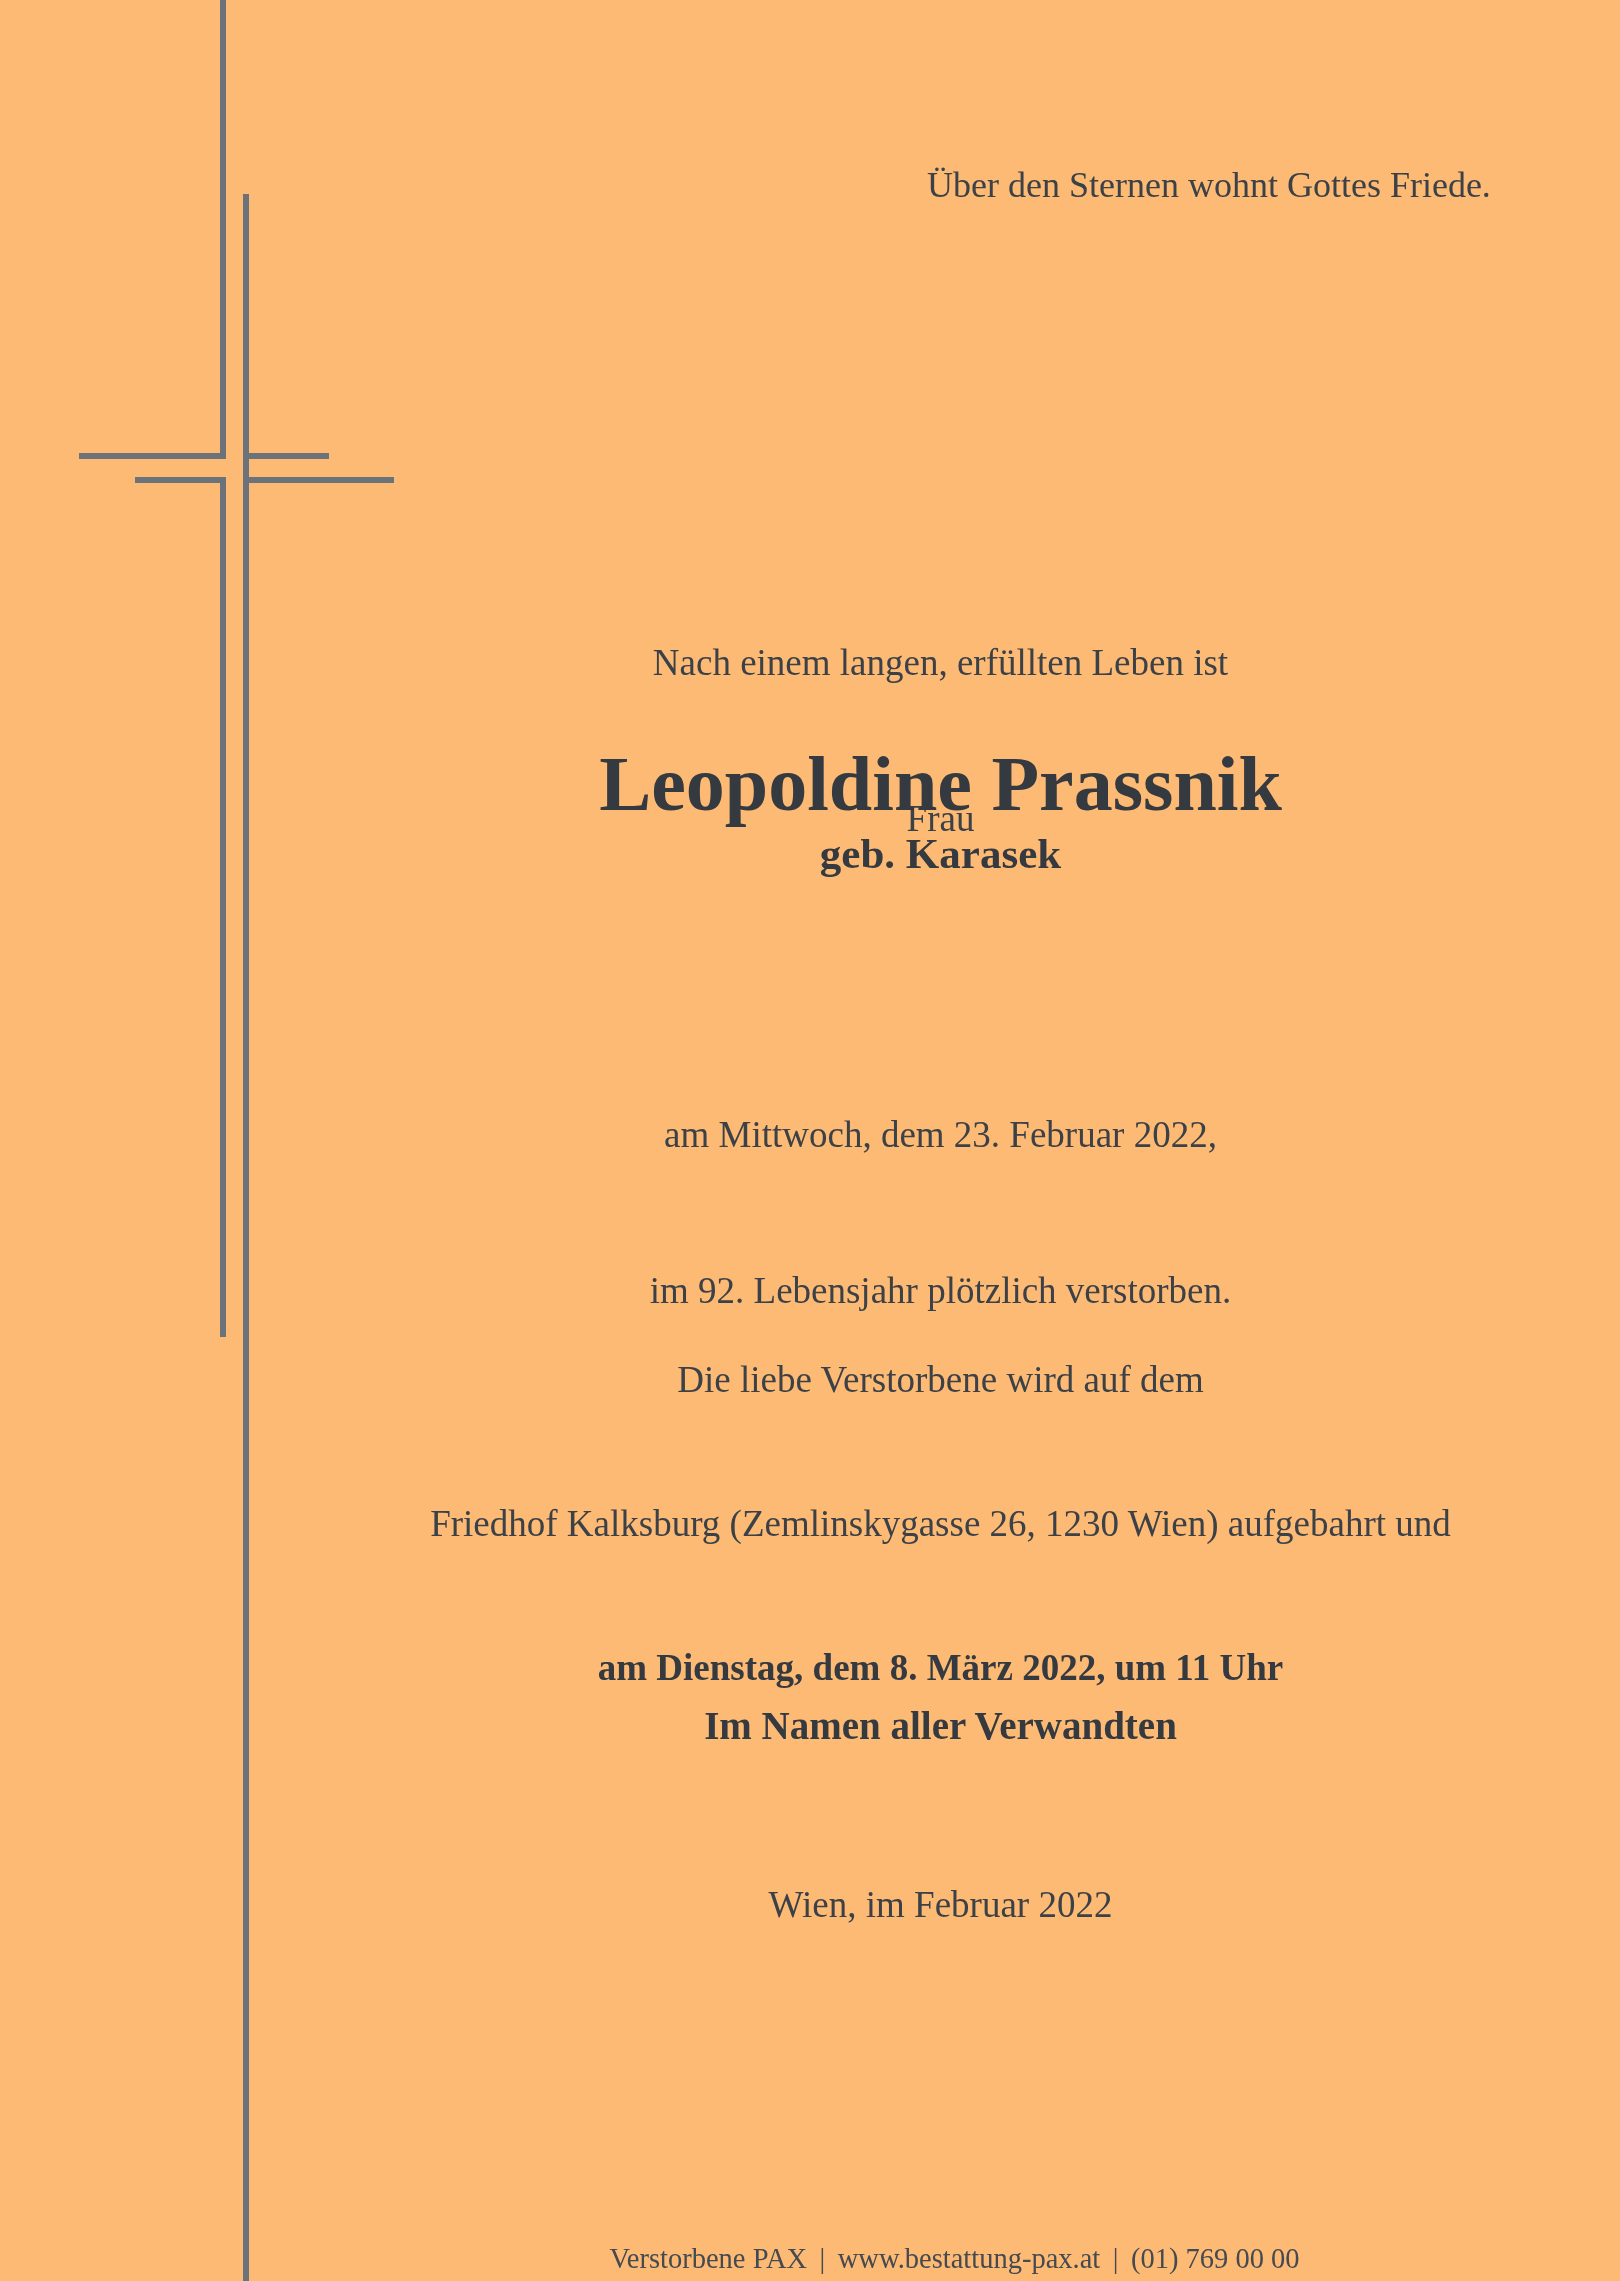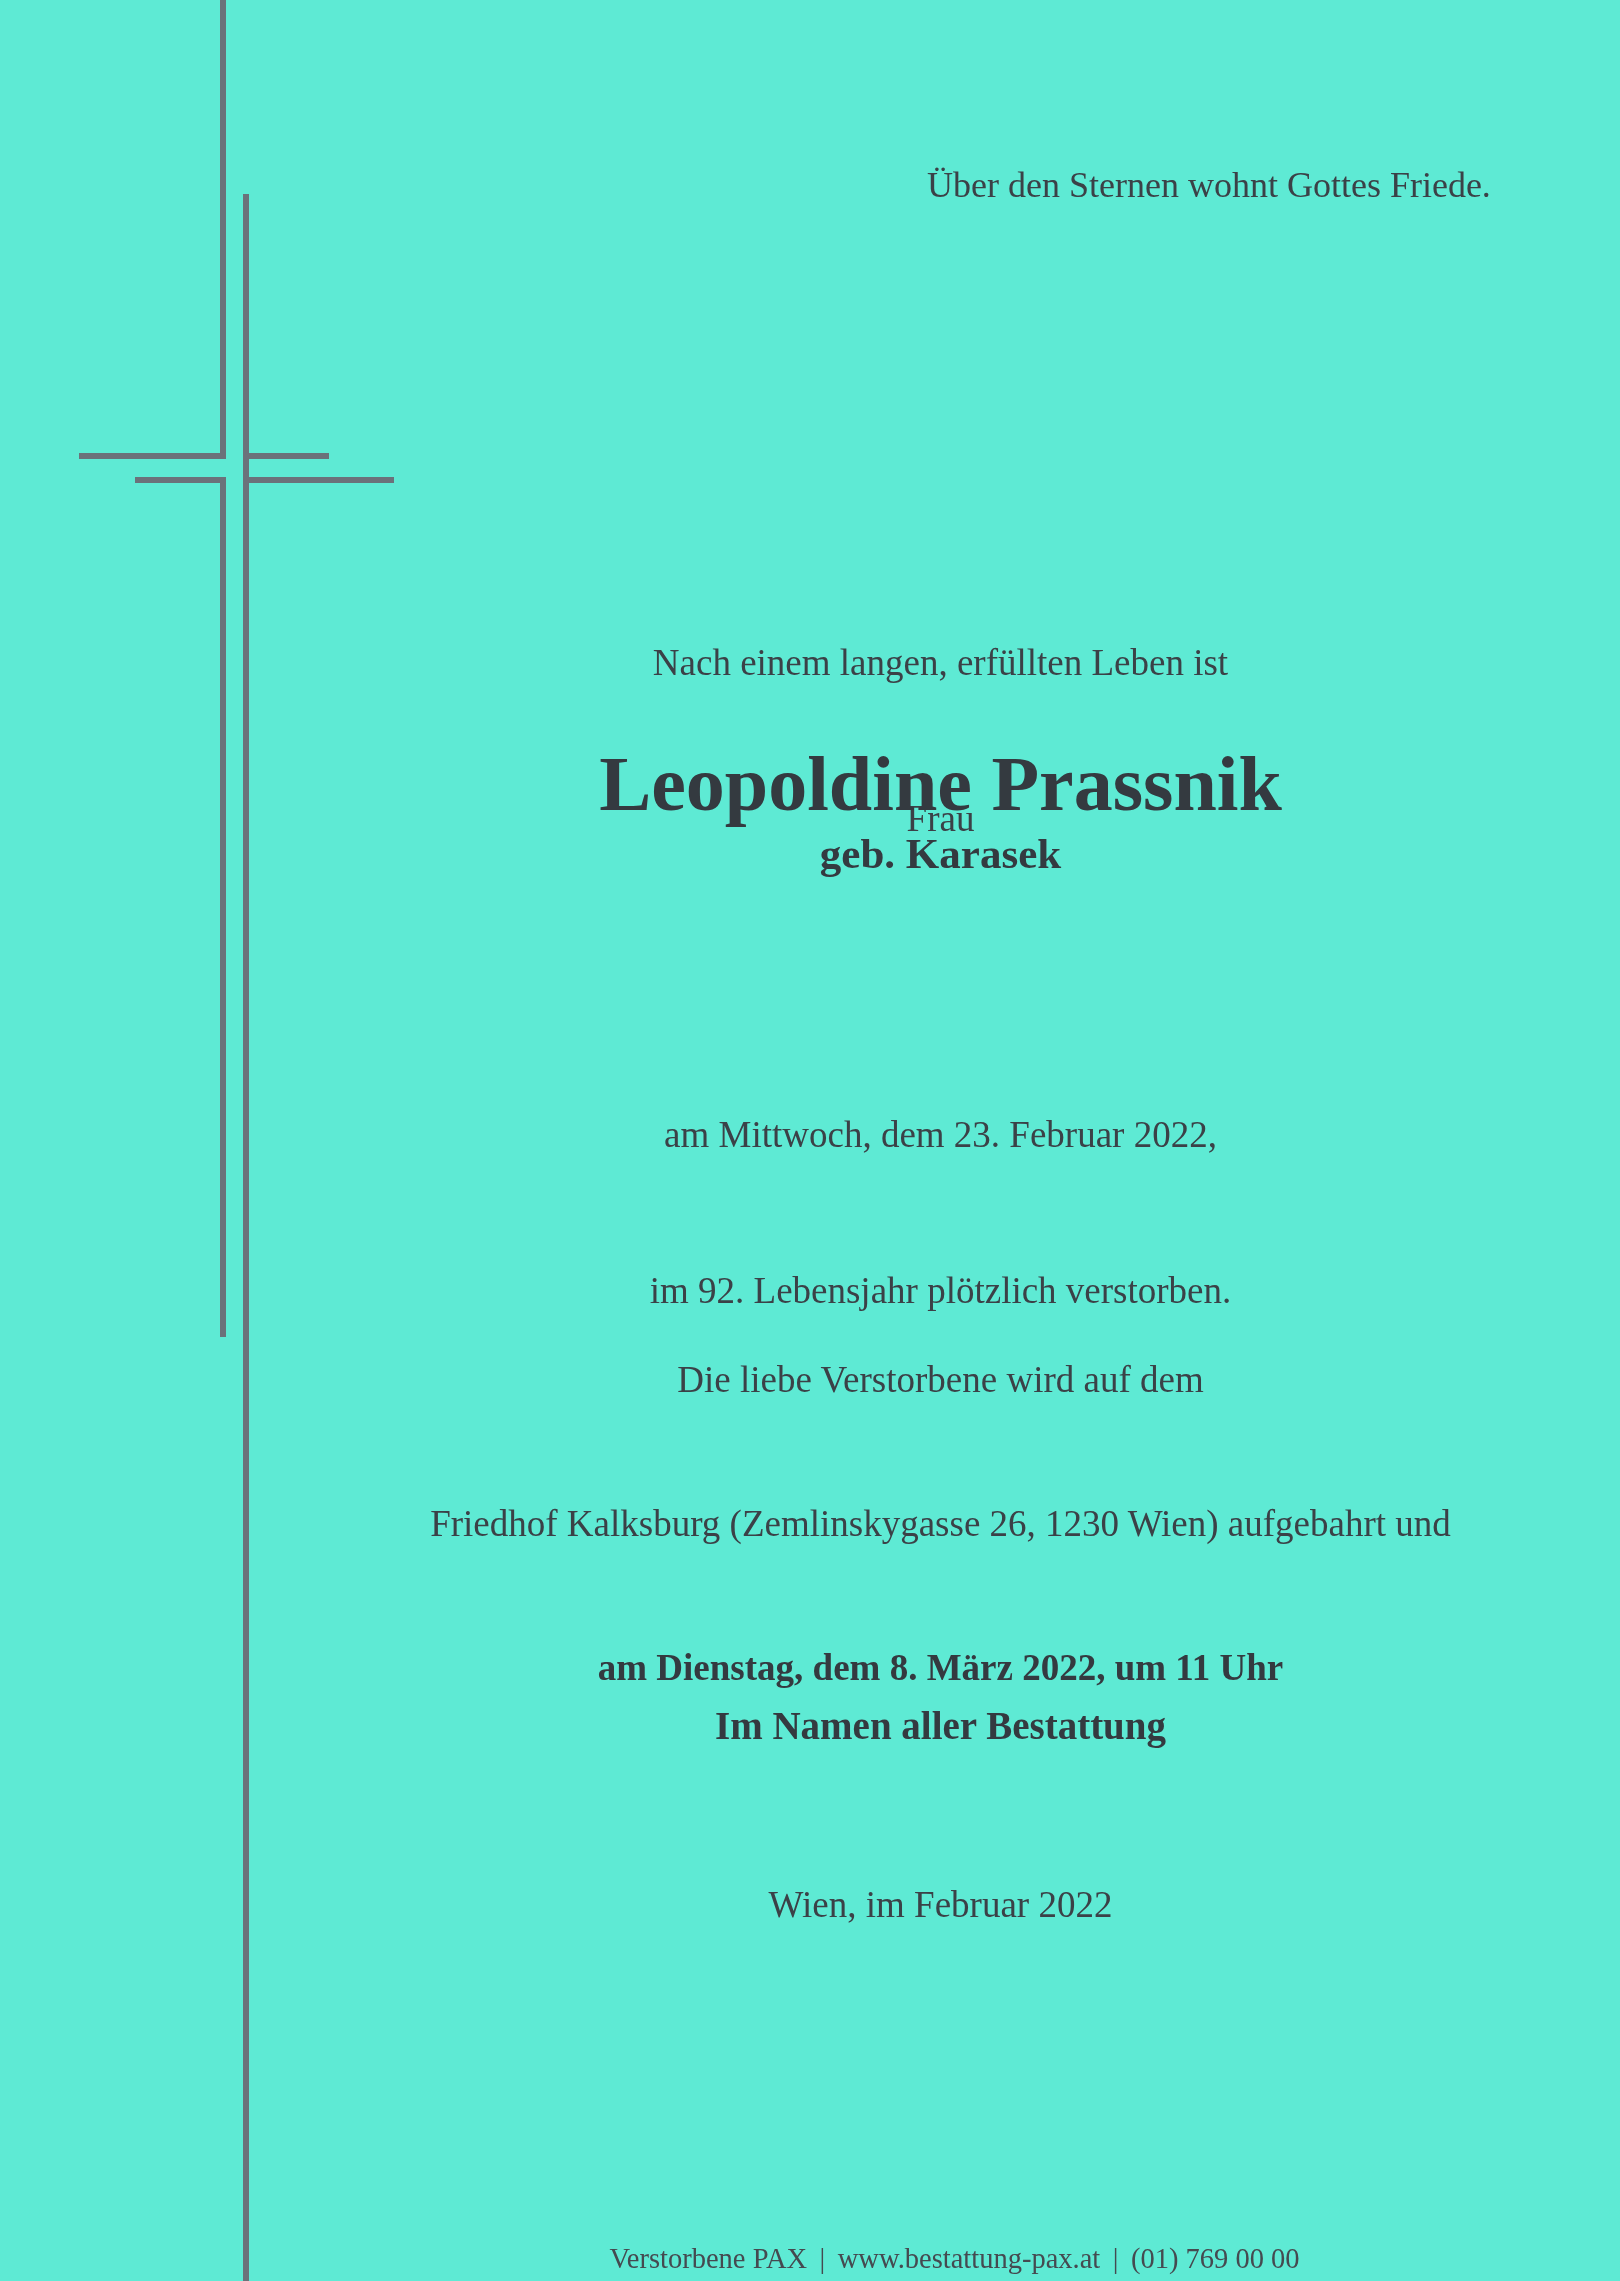--- a/index.html
+++ b/index.html
@@ -4,21 +4,21 @@
 <style>
   html, body {
     margin: 0;
     padding: 0;
     background: #e8e8e8;
   }
   .page {
     position: relative;
     width: 1621px;
     height: 2281px;
-    background: #5eead4;
+    background: #fdba74;
     overflow: hidden;
     font-family: "Liberation Serif", serif;
     color: #3b4147;
   }
   
   .seg {
     position: absolute;
     background: #6b727a;
   }
   .v1-upper  { left: 220px; top: 0;      width: 6.2px;  height: 459px; }
@@ -111,21 +111,21 @@
     <div>am Mittwoch, dem 23. Februar 2022,</div>
     <div>im 92. Lebensjahr plötzlich verstorben.</div>
   </div>
 
   <div class="txt col funeral">
     <div>Die liebe Verstorbene wird auf dem</div>
     <div>Friedhof Kalksburg (Zemlinskygasse 26, 1230 Wien) aufgebahrt und</div>
     <div class="bold-line">am Dienstag, dem 8. März 2022, um 11 Uhr</div>
   </div>
 
-  <div class="txt col closing">Im Namen aller Bestattung</div>
+  <div class="txt col closing">Im Namen aller Verwandten</div>
 
   <div class="txt col place-date">Wien, im Februar 2022</div>
 
   <div class="txt col footer">
     <span>Verstorbene PAX</span><span class="sep">|</span><span>www.bestattung-pax.at</span><span class="sep">|</span><span>(01) 769 00 00</span>
   </div>
 
 </div>
 
 

